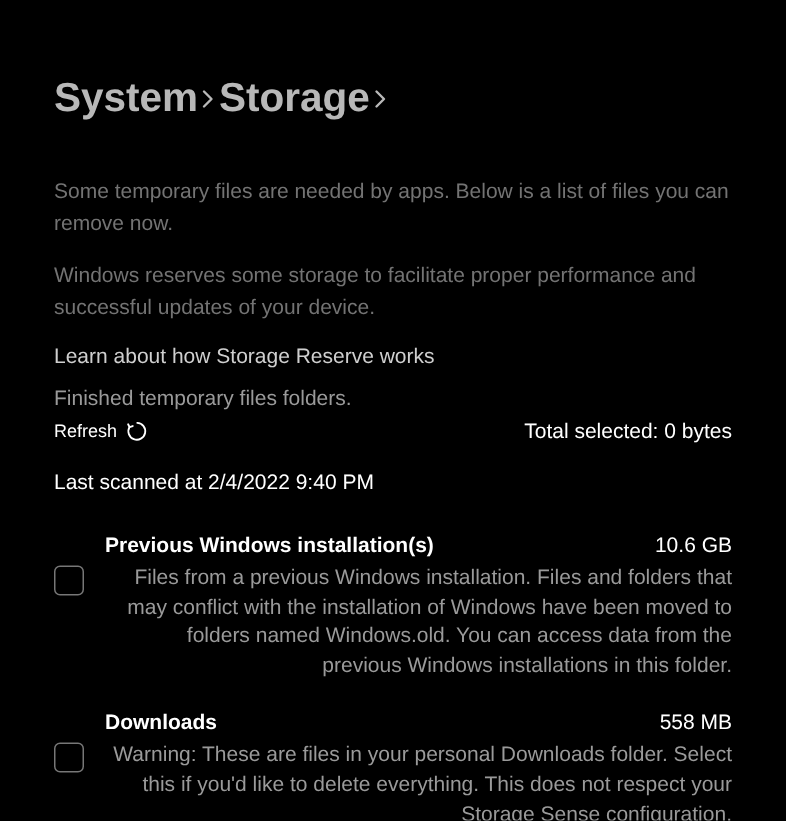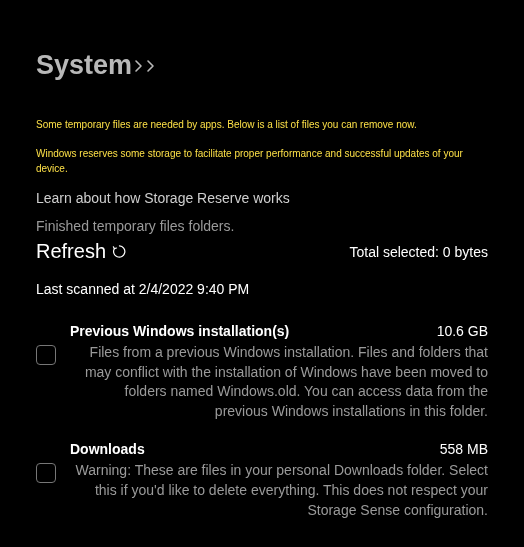--- a/index.html
+++ b/index.html
@@ -27,22 +27,22 @@
   }
   .crumb.current {
     color: #ffffff;
   }
   .chev {
     color: #b8b8b8;
     font-size: 16px;
     display: inline-flex;
   }
   .para {
-    color: #fde047;
-    font-size: 10px;
+    color: #737373;
+    font-size: 14px;
     line-height: 1.5;
     margin-bottom: 14px;
   }
   .link {
     color: #cfcfcf;
     font-size: 14px;
     cursor: pointer;
     display: inline-block;
     margin-bottom: 12px;
   }
@@ -64,21 +64,21 @@
     font-size: 14px;
     padding: 7px 12px;
     border-radius: 4px;
     font-family: inherit;
     cursor: default;
   }
   .refresh-btn {
     background: transparent;
     border: none;
     color: #ffffff;
-    font-size: 20px;
+    font-size: 12px;
     display: inline-flex;
     align-items: center;
     gap: 6px;
     cursor: pointer;
     font-family: inherit;
     justify-content: space-between;
   }
   .refresh-icon {
     display: inline-flex;
   }
@@ -135,20 +135,21 @@
 
 
 
 <div class="breadcrumb">
   <span class="crumb">System</span>
   <span class="chev">
     <svg width="10" height="14" viewBox="0 0 10 14">
         <path d="M2 2 L7 7 L2 12" stroke="#b8b8b8" stroke-width="1.6" fill="none" stroke-linecap="round" stroke-linejoin="round"></path>
       </svg>
   </span>
+  <span class="crumb">Storage</span>
   <span class="chev">
     <svg width="10" height="14" viewBox="0 0 10 14">
         <path d="M2 2 L7 7 L2 12" stroke="#b8b8b8" stroke-width="1.6" fill="none" stroke-linecap="round" stroke-linejoin="round"></path>
       </svg>
   </span>
 </div>
 
 <p class="para">Some temporary files are needed by apps. Below is a list of files you can remove now.</p>
 <p class="para">Windows reserves some storage to facilitate proper performance and successful updates of your device.</p>
 

